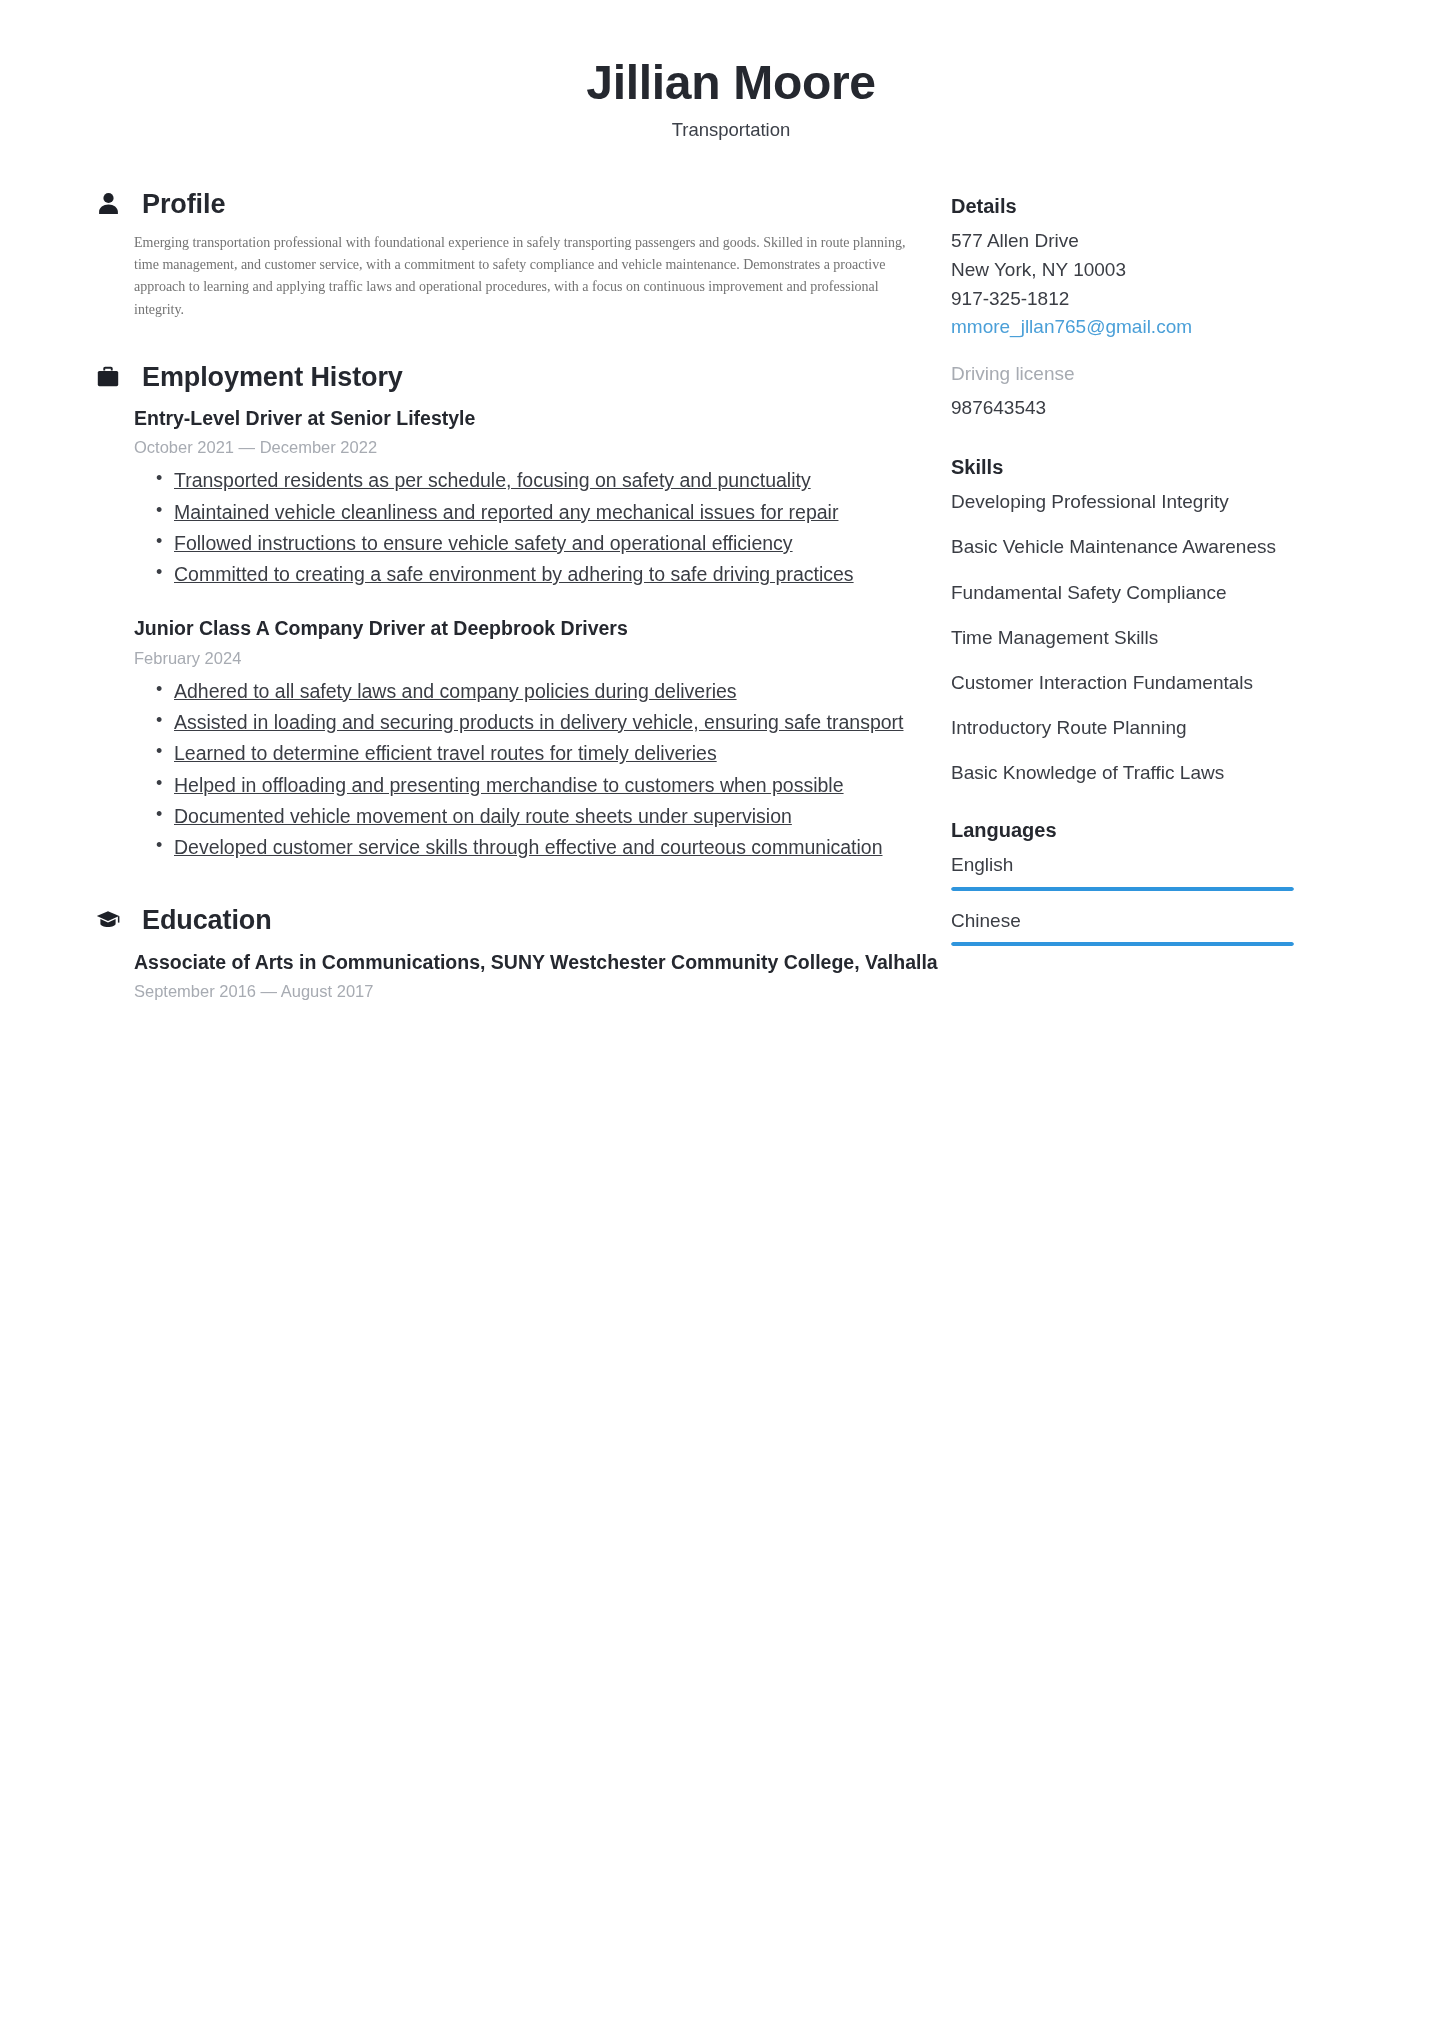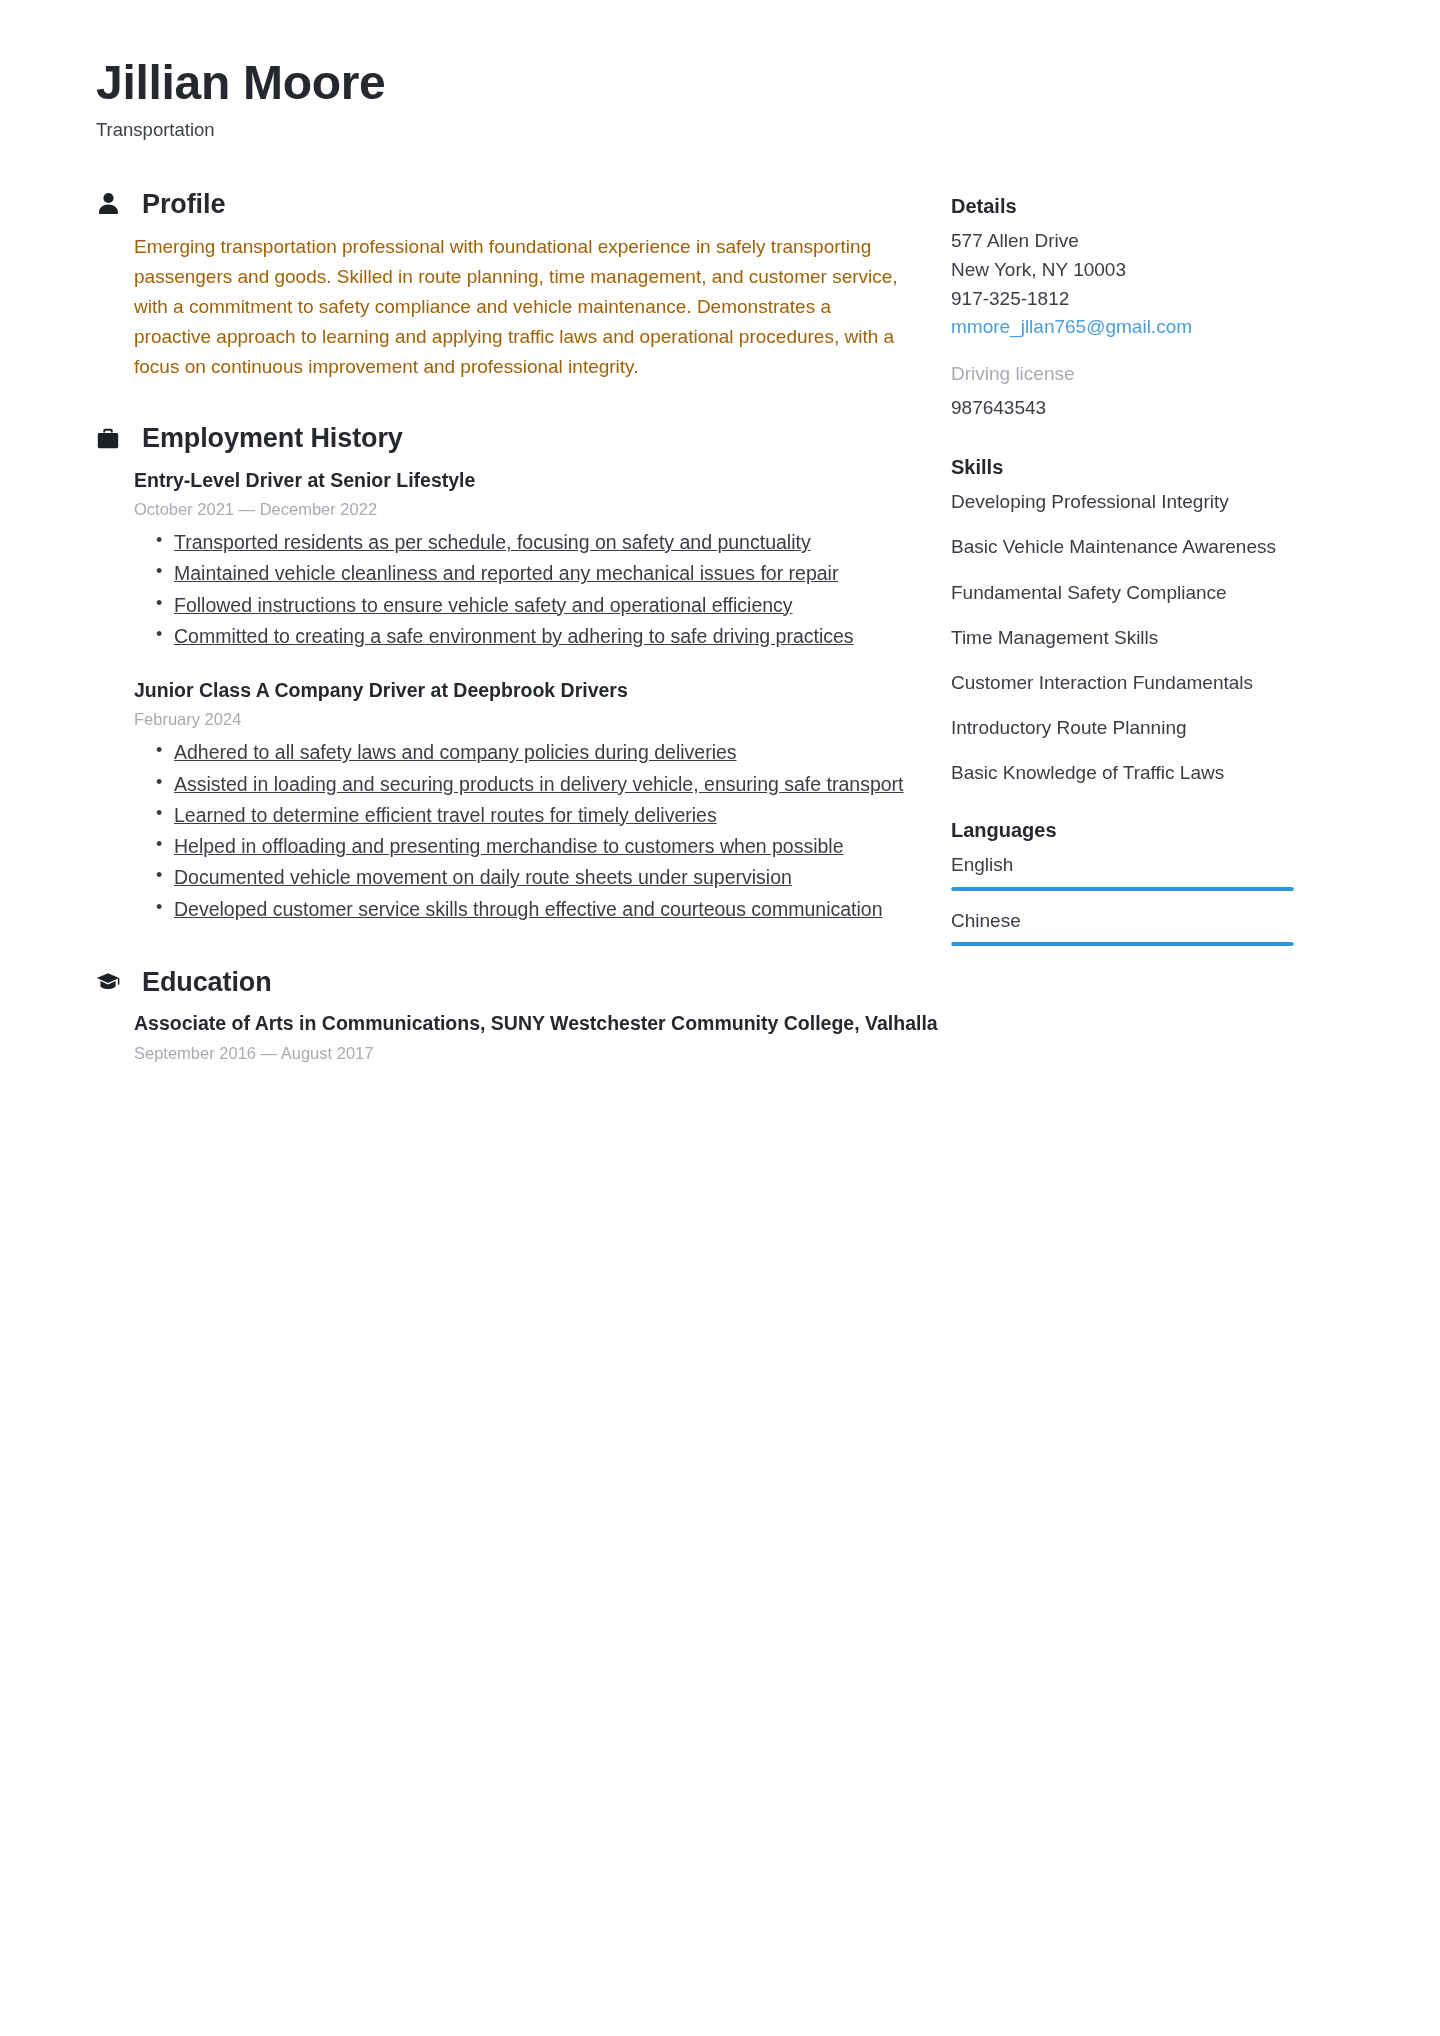--- a/index.html
+++ b/index.html
@@ -11,21 +11,21 @@
   }
   .page {
     position: relative;
     width: 1440px;
     height: 2036px;
     background: #ffffff;
     padding: 56px 74px 0 96px;
   }
 
   
-  .header { margin-bottom: 46px; }
+  .header { margin-bottom: 46px; text-align: center; }
   .full-name {
     font-size: 48px;
     font-weight: 700;
     color: #25282f;
     letter-spacing: -0.3px;
     line-height: 1.12;
   }
   .job-title {
     font-size: 18.5px;
     color: #3c4049;
@@ -61,24 +61,25 @@
   .section-title {
     font-size: 27px;
     font-weight: 600;
     color: #25282f;
     letter-spacing: -0.1px;
     line-height: 1.2;
   }
   .section-body { padding-left: 38px; }
 
   .para {
-    font-size: 19px;
+    font-size: 14px;
     line-height: 1.58;
-    color: #a16207;
+    color: #737373;
     max-width: 775px;
+    font-family: Liberation Serif, serif;
   }
 
   .entry { margin-bottom: 26px; }
   .entry:last-child { margin-bottom: 0; }
   .entry-title {
     font-size: 19.5px;
     font-weight: 700;
     color: #25282f;
     line-height: 1.4;
     margin-bottom: 4px;

